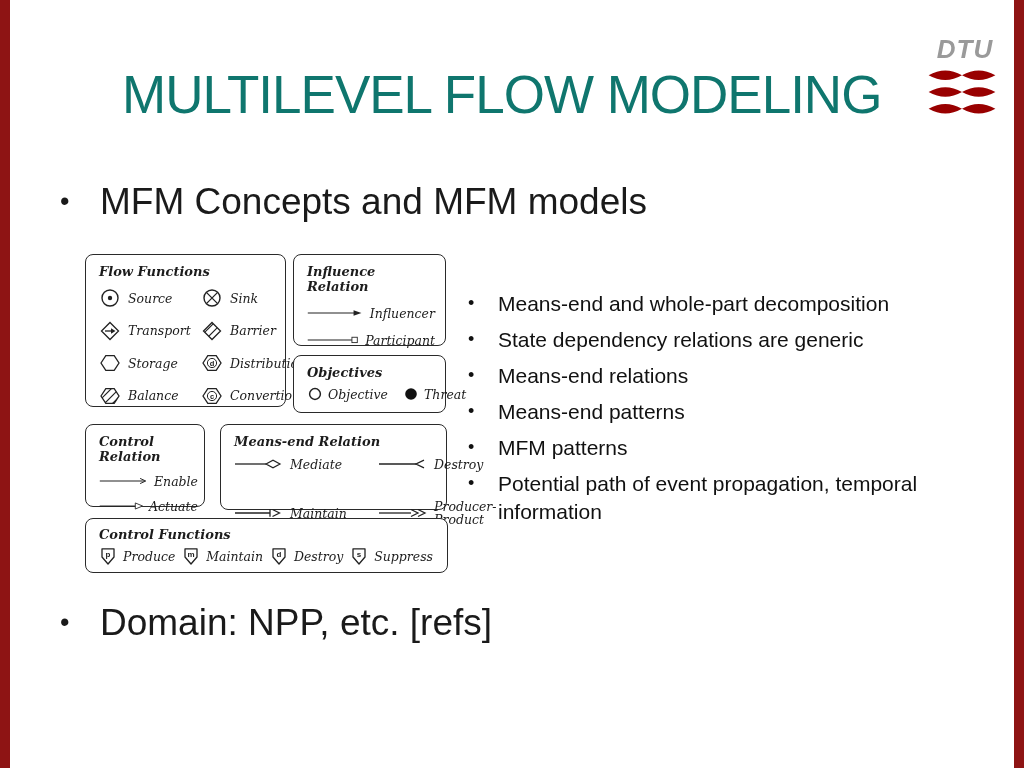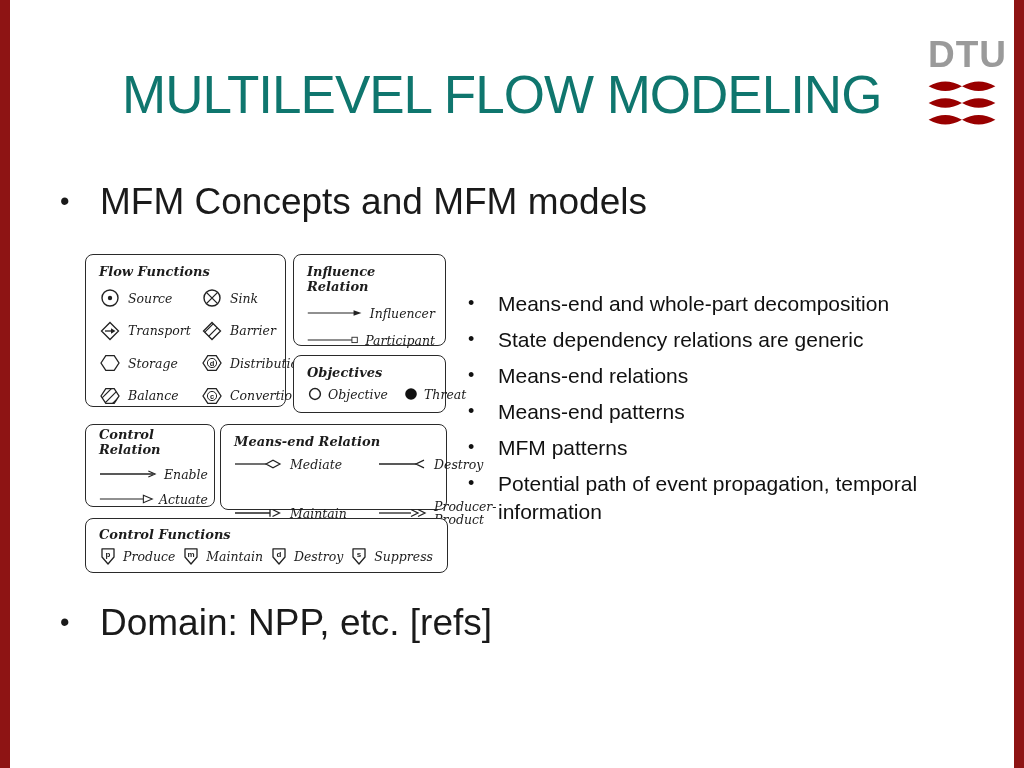--- a/index.html
+++ b/index.html
@@ -10,21 +10,21 @@
   .edge-bar{position:absolute;top:0;width:10px;height:768px;background:#8e1414;}
   .edge-bar.left{left:0;}
   .edge-bar.right{right:0;}
 
   .slide-title{
     position:absolute;left:122px;top:64px;font-size:53px;letter-spacing:-1px;
     color:#0f766e;white-space:nowrap;font-weight:400;
   }
 
   .dtu-logo{position:absolute;left:928px;top:36px;width:74px;text-align:center;}
-  .dtu-logo .dtu-text{font-weight:bold;font-size:37px;color:#9a9a9a;letter-spacing:1px;line-height:1;}
+  .dtu-logo .dtu-text{font-weight:bold;font-size:26px;color:#9a9a9a;letter-spacing:1px;line-height:1;font-style:italic;}
   .dtu-logo svg{margin-top:6px;}
 
   .big-bullet{
     position:absolute;left:60px;display:flex;align-items:flex-start;
     font-size:37px;color:#1a1a1a;
   }
   .big-bullet .marker{font-size:27px;line-height:1.5;width:40px;flex:0 0 40px;}
   .bullet-concepts{top:181px;}
   .bullet-domain{top:602px;}
 
@@ -42,21 +42,21 @@
   .cell{display:flex;align-items:center;gap:7px;}
 
   .box-influence{left:293px;top:254px;width:153px;height:92px;padding:9px 10px 6px 13px;}
   .box-influence .row{display:flex;align-items:center;gap:6px;margin-top:11px;}
 
   .box-objectives{left:293px;top:355px;width:153px;height:58px;padding:9px 8px 6px 13px;}
   .box-objectives .row{display:flex;align-items:center;gap:5px;margin-top:6px;}
   .box-objectives .pair{display:flex;align-items:center;gap:5px;}
   .box-objectives .pair+.pair{margin-left:10px;}
 
-  .box-control-rel{left:85px;top:424px;width:130px;height:83px;padding:2px 6px 6px 13px;}
+  .box-control-rel{left:85px;top:424px;width:120px;height:83px;padding:9px 6px 6px 13px;}
   .box-control-rel .row{display:flex;align-items:center;gap:5px;margin-top:9px;}
 
   .box-means-end{left:220px;top:424px;width:227px;height:86px;padding:9px 6px 14px 13px;}
   .box-means-end .grid{display:grid;grid-template-columns:116px 1fr;row-gap:13px;margin-top:7px;gap:28px;}
   .box-means-end .cell{gap:4px;}
   .lbl.two-line{white-space:normal;width:58px;line-height:1.05;}
 
   .box-control-fn{left:85px;top:518px;width:363px;height:55px;padding:8px 14px 6px 13px;}
   .box-control-fn .row{display:flex;align-items:center;justify-content:space-between;margin-top:5px;}
   .box-control-fn .pair{display:flex;align-items:center;gap:6px;}

